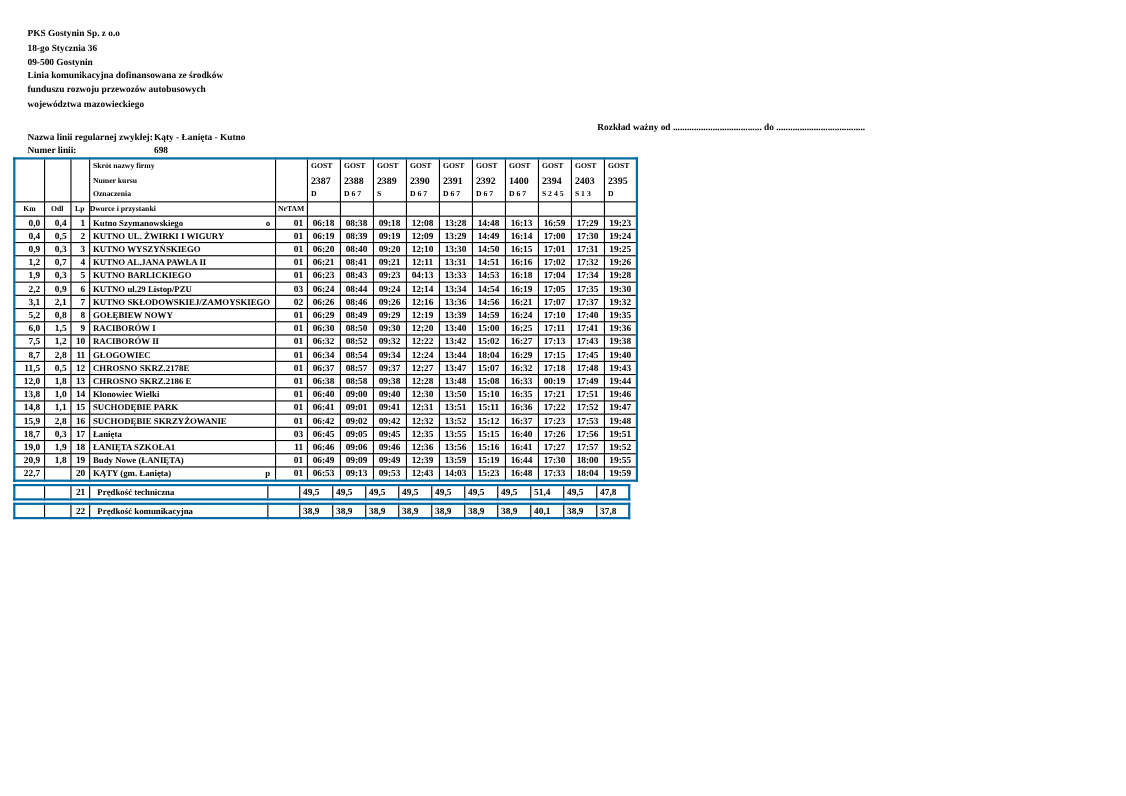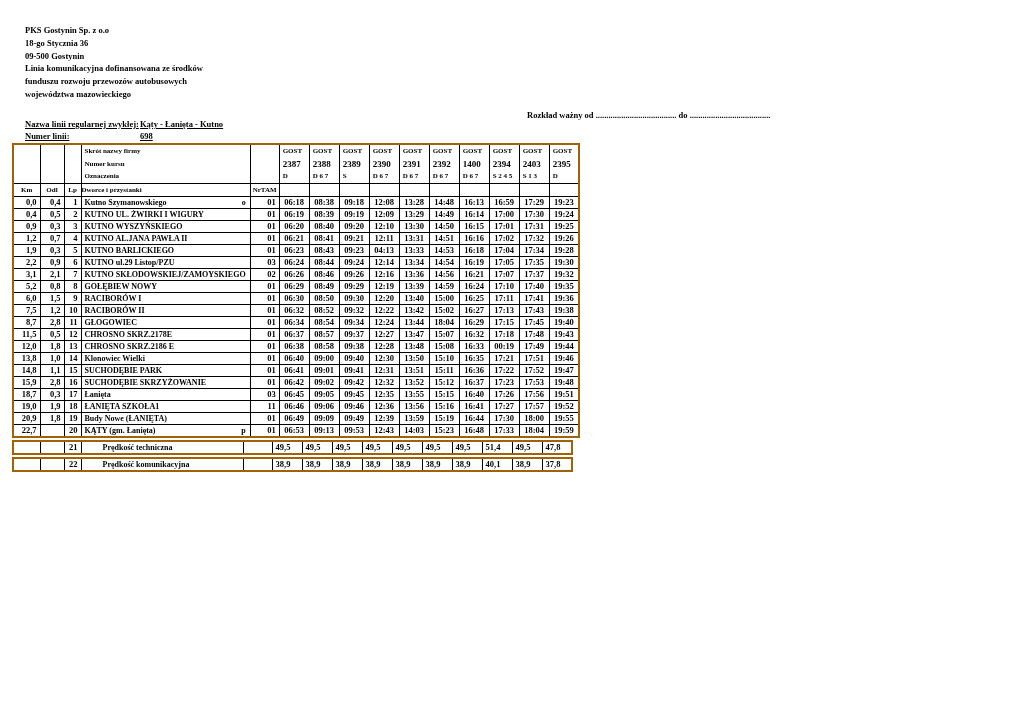--- a/index.html
+++ b/index.html
@@ -1,40 +1,40 @@
 <!DOCTYPE html>
 <html><head>
 <meta charset="utf-8">
 <style>
   html,body{margin:0;padding:0;background:#e8e8e8;}
   .page{position:relative;width:1024px;height:724px;background:#ffffff;
         font-family:"Liberation Serif", serif;font-weight:bold;color:#000;overflow:hidden;}
   .company{position:absolute;left:25px;top:8px;font-size:8.5px;line-height:12.8px;white-space:nowrap;margin-top:16px;}
-  .validity{position:absolute;left:527px;top:110px;font-size:8.5px;white-space:nowrap;}
-  .line-info{position:absolute;left:25px;top:119px;font-size:8.5px;line-height:11.5px;text-decoration:underline;}
+  .validity{position:absolute;left:543px;top:110px;font-size:8.5px;white-space:nowrap;}
+  .line-info{position:absolute;left:25px;top:119px;font-size:8.5px;line-height:11.5px;}
   .line-info .row{display:flex;}
   .line-info .lbl{width:115px;}
   .tables{position:absolute;left:12px;top:143px;}
-  table.tt{border-collapse:collapse;table-layout:fixed;border:2px solid #a16207;}
+  table.tt{border-collapse:collapse;table-layout:fixed;border:2px solid #0369a1;}
   table.tt.speed{margin-top:2px;}
   .tt td{border:1px solid #000;padding:0;overflow:hidden;white-space:nowrap;vertical-align:middle;}
   .r-top td{height:38px;vertical-align:top;}
   .hline{height:12.6px;line-height:12.6px;padding-left:3px;}
   .hdr-small{font-size:7px;}
   .course-num{font-size:9px;}
   .r-cols td{height:12px;font-size:7px;line-height:12px;}
   .c-center{text-align:center;}
   .c-left{text-align:left;padding-left:3px;margin-top:20px;}
   tbody tr td{height:11px;line-height:11px;}
   td.num{text-align:right;padding-right:3px;font-size:8.5px;}
   td.stop{font-size:8px;}
   td.stop .flexwrap{display:flex;justify-content:space-between;align-items:center;padding:0 4px 0 3px;}
   td.time{text-align:center;font-size:8.5px;}
   td.speedval{text-align:left;padding-left:3px;font-size:8.5px;}
-  td.speedlbl{font-size:8px;padding-left:21px;}
+  td.speedlbl{font-size:8px;padding-left:7px;}
 </style>
 </head>
 <body>
 
 <div class="page">
 
   <div class="company">
     <div>PKS Gostynin Sp. z o.o</div>
     <div>18-go Stycznia 36</div>
     <div>09-500 Gostynin</div>

